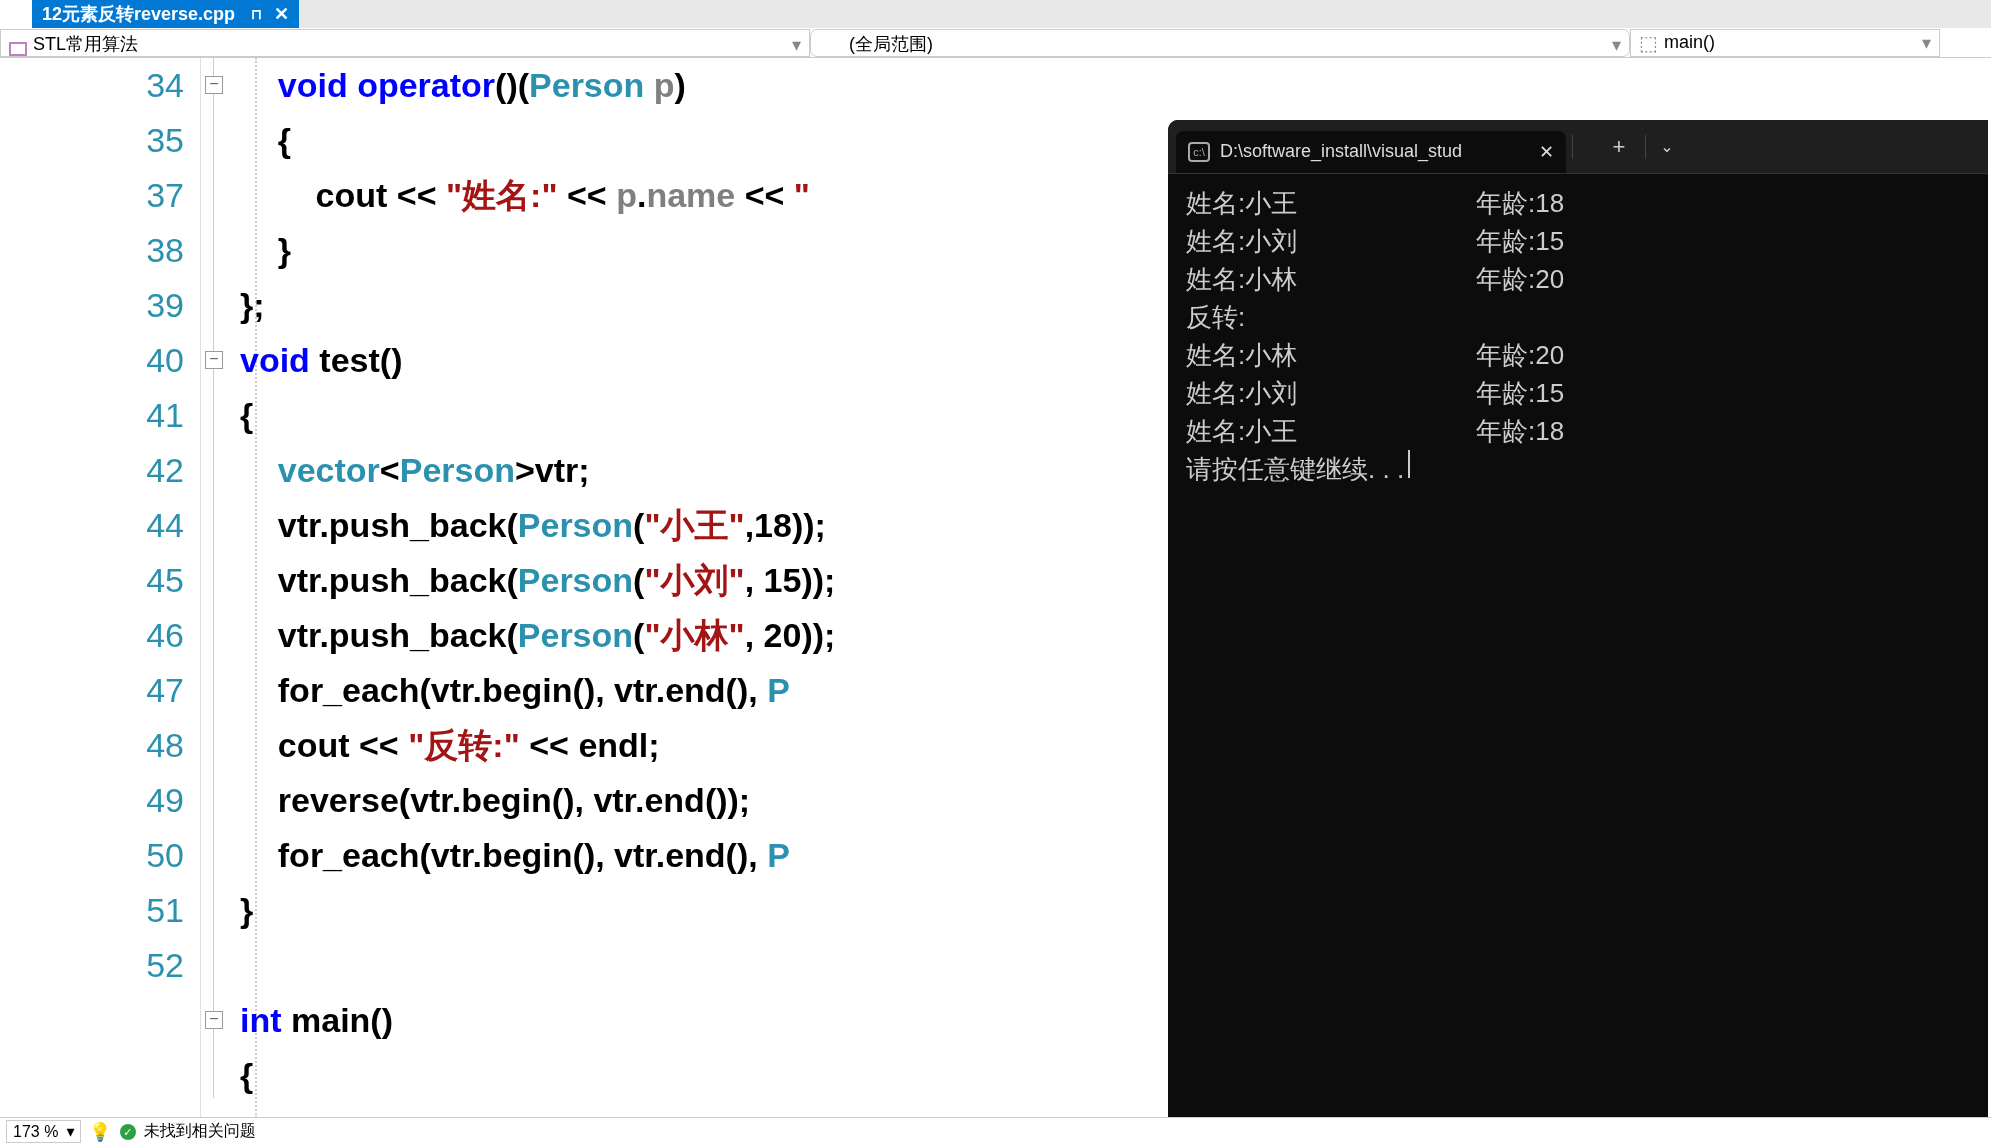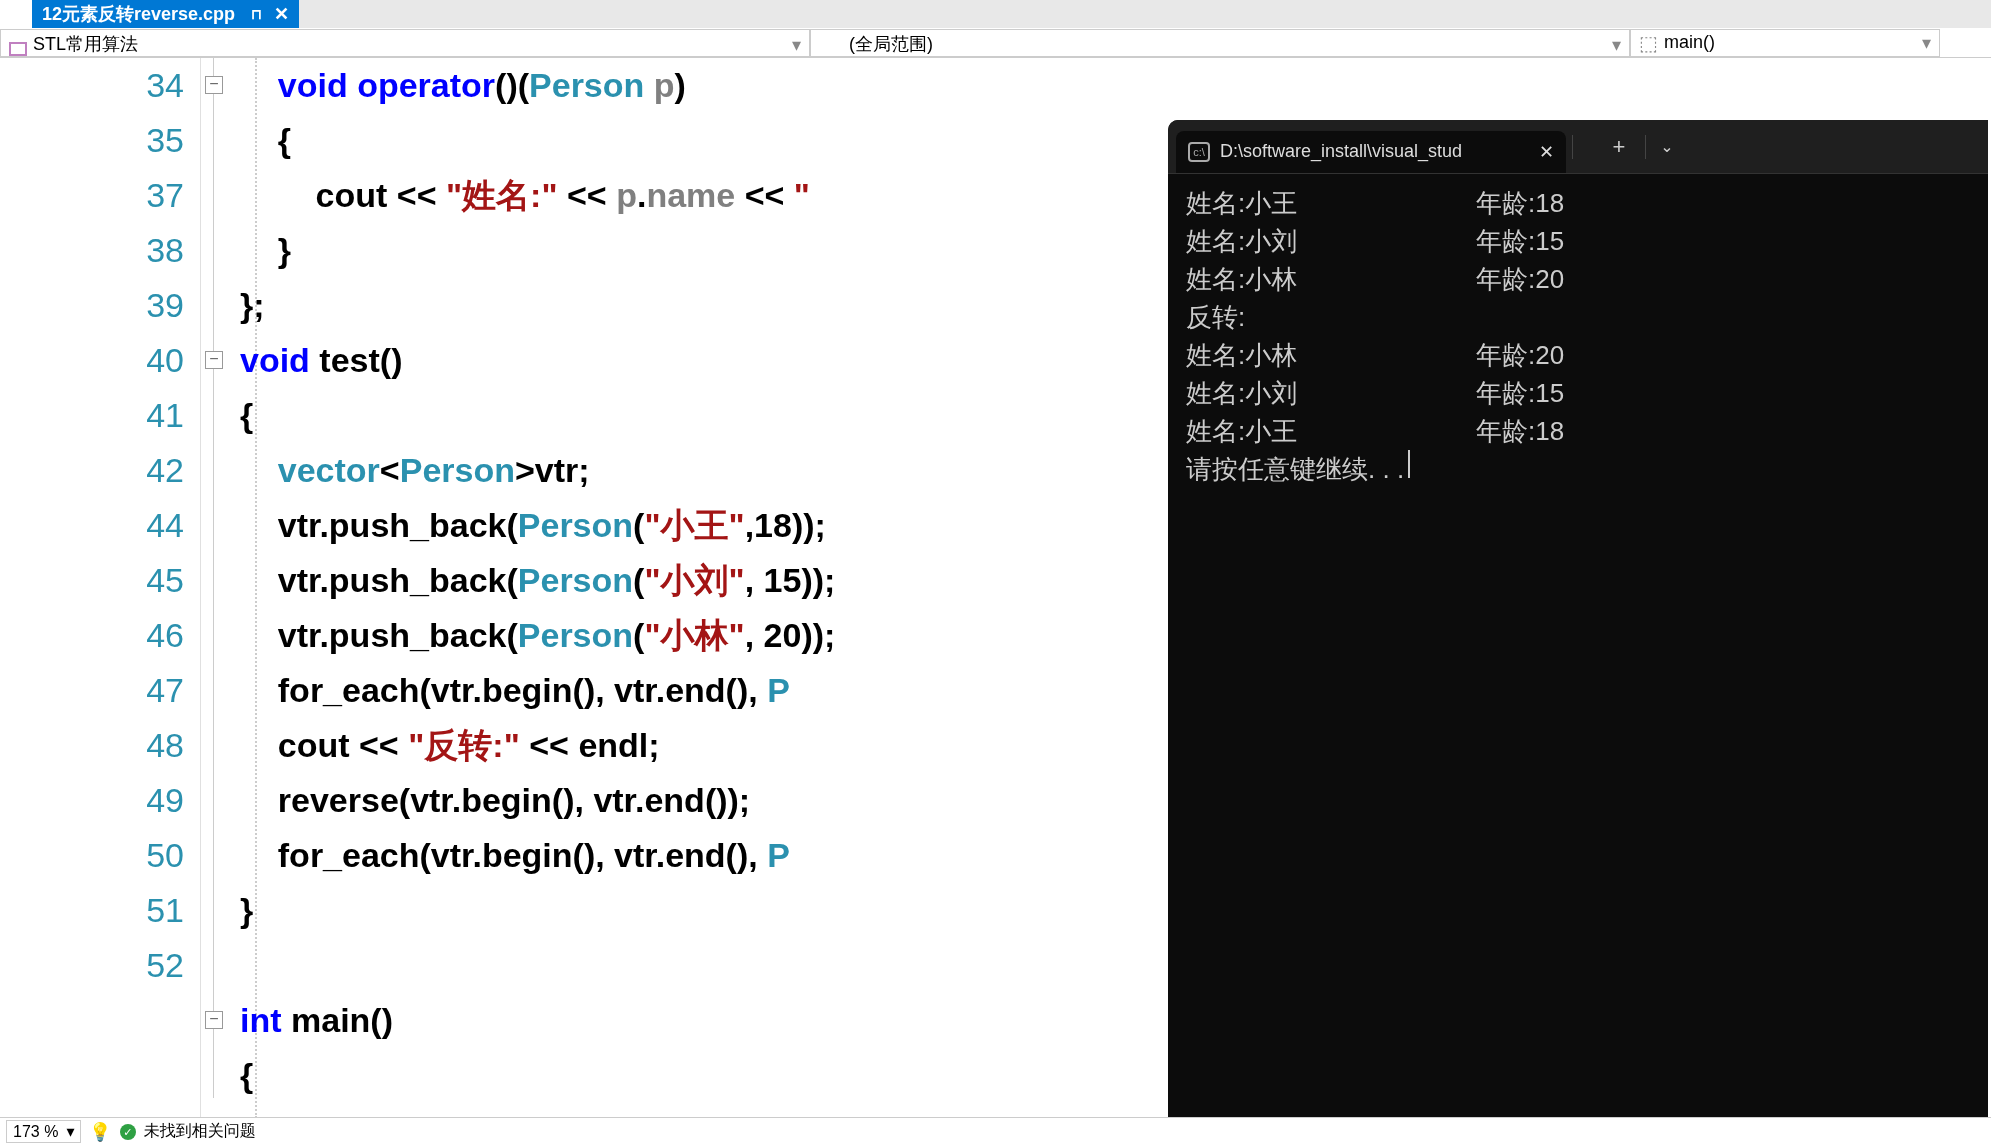--- a/index.html
+++ b/index.html
@@ -55,20 +55,21 @@
       border: 1px solid #ccc;
       height: 28px;
       padding: 0 8px;
       font-size: 18px;
     }
     .nav-scope {
       flex: 0 0 810px;
     }
     .nav-global {
       flex: 0 0 820px;
+      border-radius: 7px;
     }
     .nav-main {
       flex: 0 0 310px;
       display: flex;
       align-items: center;
     }
     .nav-dropdown {
       margin-left: auto;
       color: #888;
     }

